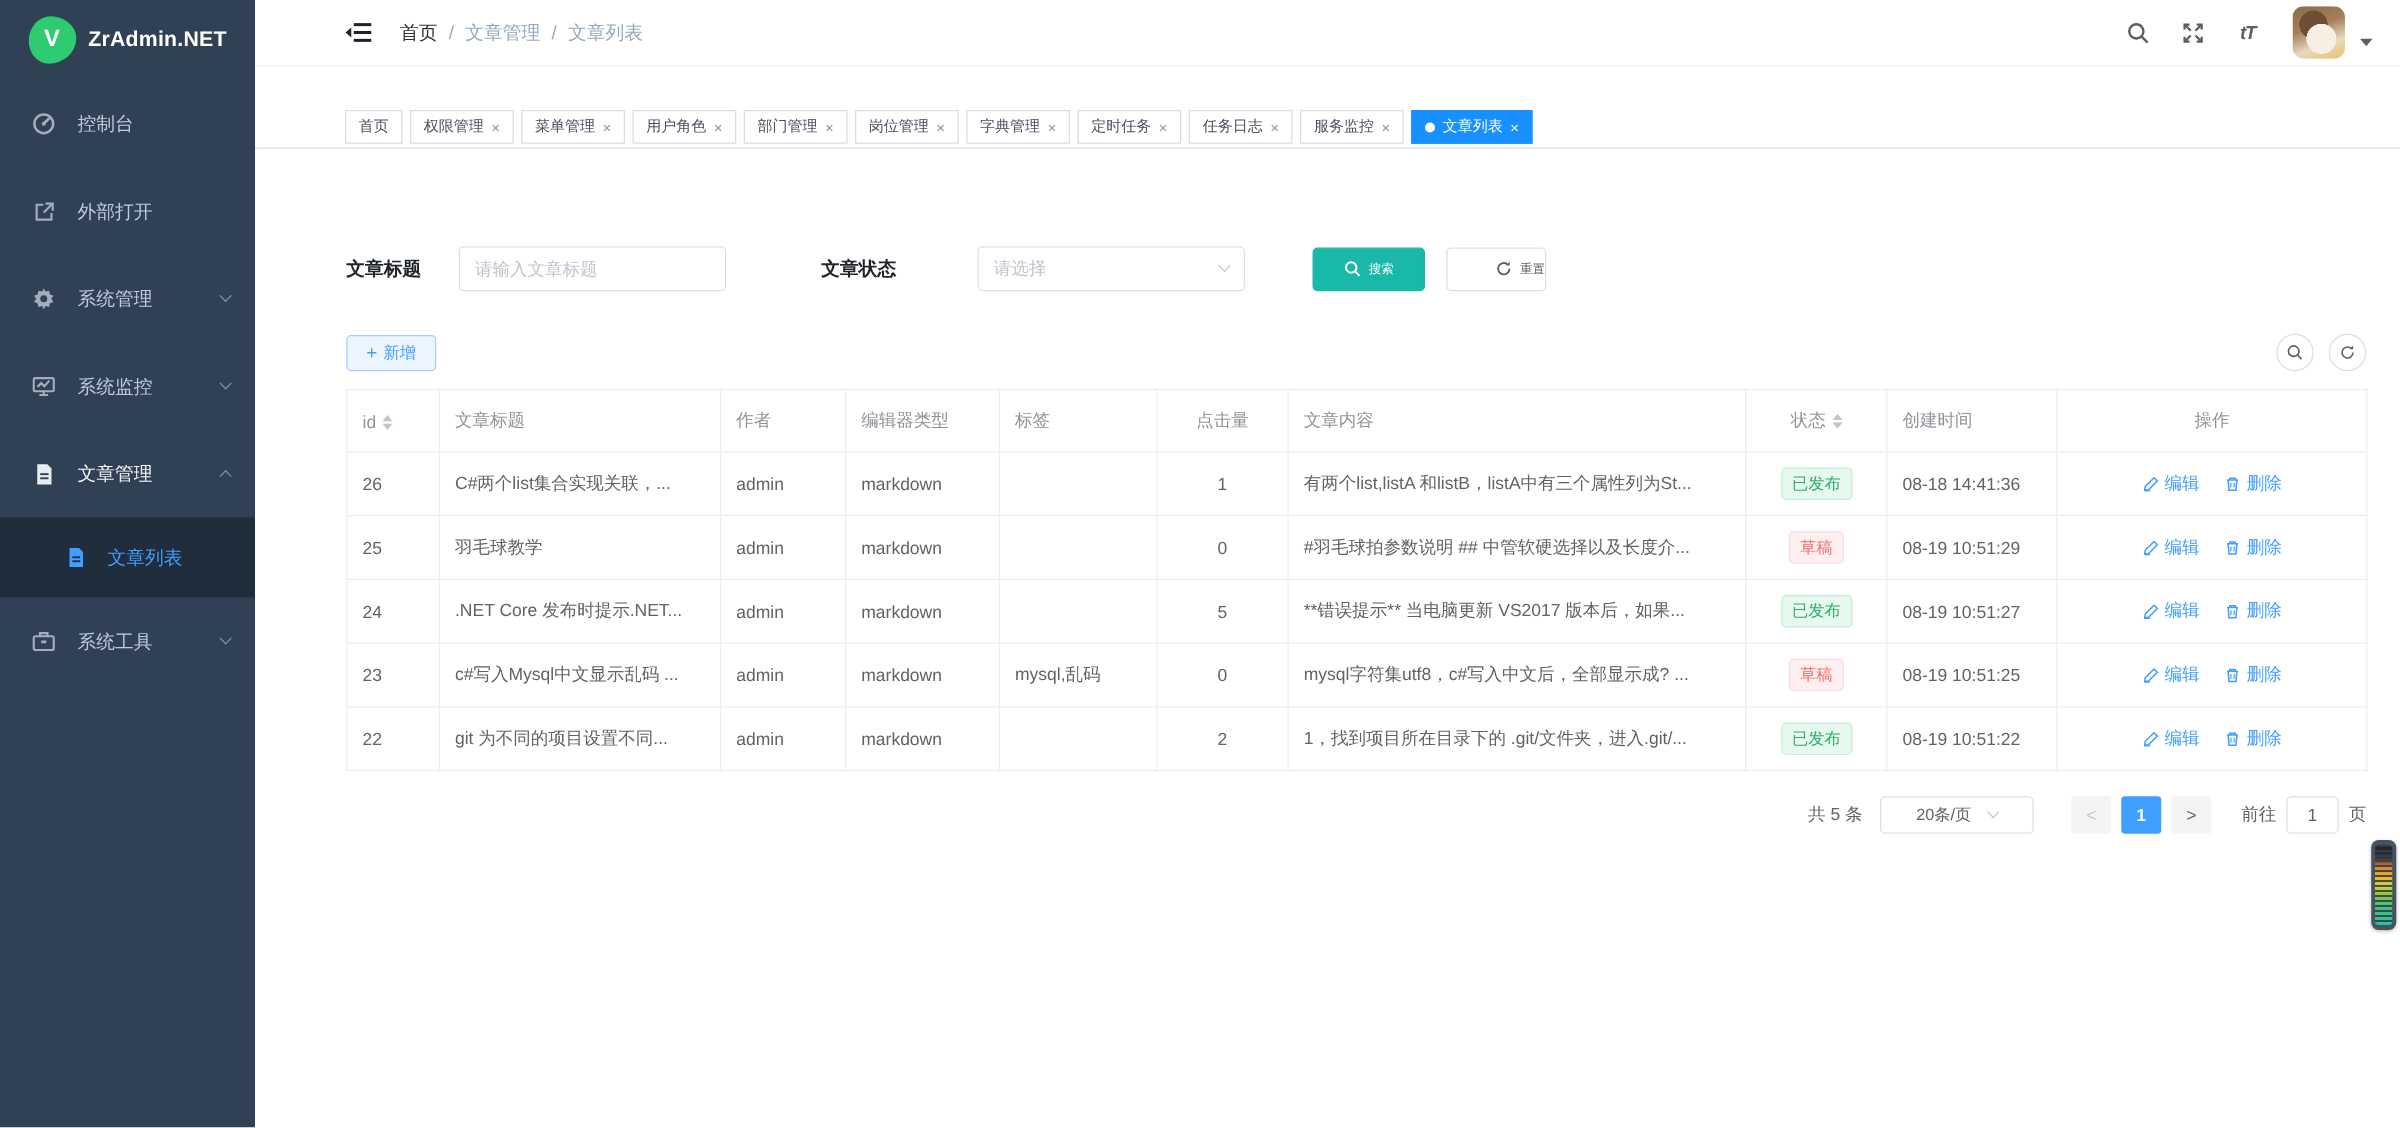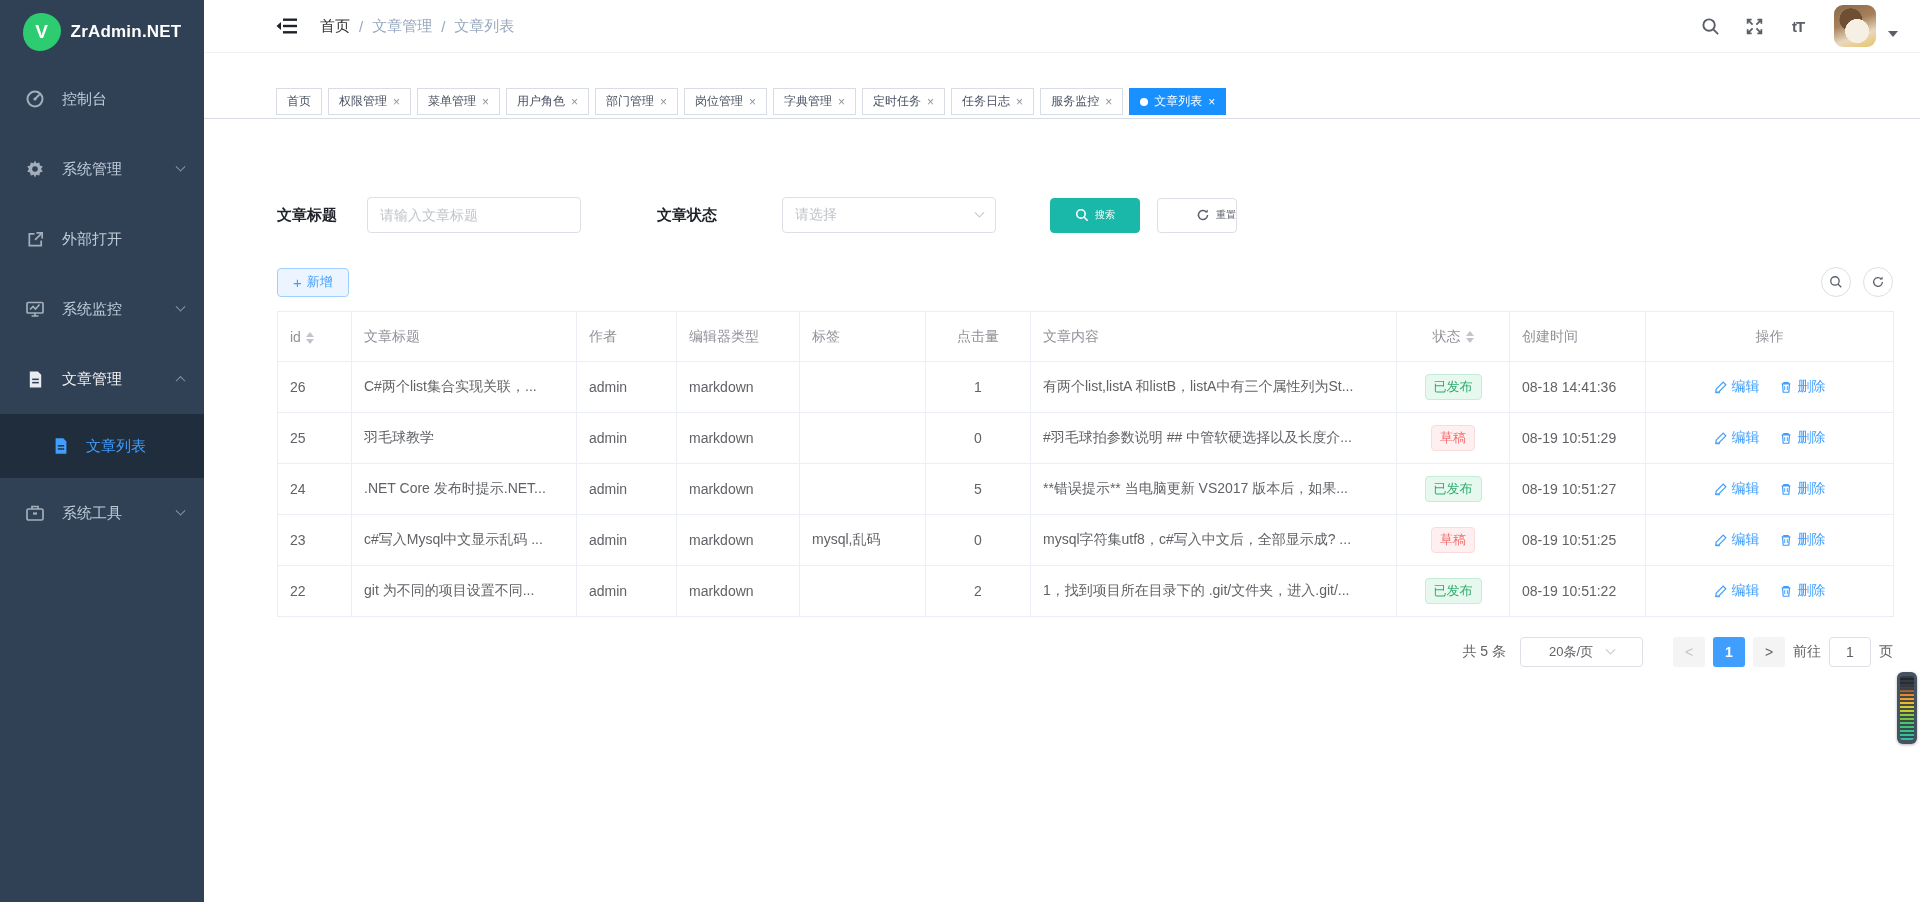--- a/index.html
+++ b/index.html
@@ -25,21 +25,21 @@
 
   
   .main-col { flex:1; display:flex; flex-direction:column; min-width:0;gap:32px; }
 
   .topbar { height:53px; display:flex; align-items:center; padding:0 22px 0 72px; border-bottom:1px solid #f2f2f2; background:#fff; }
   .hamburger { width:22px; height:20px; color:#303133; cursor:pointer; }
   .breadcrumb { margin-left:22px; font-size:15px; display:flex; align-items:center; gap:9px; }
   .bc-home { color:#303133; }
   .bc-sep, .bc-link { color:#97a8be; }
   .topbar-spacer { flex:1; }
-  .top-icons { display:flex; align-items:center; gap:24px; }
+  .top-icons { display:flex; align-items:center; gap:24px;font-style:italic; }
   .top-icon { width:20px; height:20px; color:#5a5e66; cursor:pointer; display:flex; align-items:center; justify-content:center; }
   .tT { font-weight:bold; font-size:15px; color:#5a5e66; letter-spacing:-1px; }
   .avatar { width:42px; height:42px; border-radius:9px; cursor:pointer; margin-left:2px;
     background:
       radial-gradient(circle at 55% 62%, #f6efe4 0 34%, transparent 35%),
       radial-gradient(circle at 40% 35%, #6f4f33 0 30%, transparent 31%),
       linear-gradient(160deg,#8a6a48 0%, #a5805a 40%, #e9d9bd 70%, #e8c265 100%); }
   .avatar-caret { width:0; height:0; border-left:5px solid transparent; border-right:5px solid transparent; border-top:6px solid #5a5e66; margin-left:-12px; margin-top:16px; cursor:pointer; }
 
   .tabbar { height:34px; display:flex; align-items:center; gap:6px; padding:0 20px 0 72px; border-bottom:1px solid #d8dce5; background:#fff; }
@@ -90,21 +90,21 @@
 
   
   .pagination { margin-top:20px; display:flex; align-items:center; justify-content:flex-end; font-size:14px; color:#606266; }
   .pg-total { margin-right:14px; }
   .pg-size { width:123px; height:30px; border:1px solid #dcdfe6; border-radius:4px; display:flex; align-items:center; justify-content:center; gap:14px; font-size:13px; color:#606266; cursor:pointer; margin-right:22px; }
   .pg-size .chev { border-color:#c0c4cc; }
   .pg-btn { width:32px; height:30px; border-radius:3px; background:#f4f4f5; display:flex; align-items:center; justify-content:center; font-size:14px; cursor:pointer; margin-left:8px; }
   .pg-prev { color:#c0c4cc; }
   .pg-next { color:#606266; }
   .pg-page { width:32px; height:30px; border-radius:3px; background:#409eff; color:#fff; display:flex; align-items:center; justify-content:center; font-weight:bold; cursor:pointer; margin-left:8px; }
-  .pg-goto { margin-left:8px; }
+  .pg-goto { margin-left:24px; }
   .pg-input { width:42px; height:30px; border:1px solid #dcdfe6; border-radius:4px; text-align:center; font-size:14px; color:#606266; margin:0 8px; outline:none; font-family:inherit; }
 
   
   .dl-widget { position:absolute; right:3px; bottom:158px; width:20px; height:72px; border-radius:6px; padding:4px 3px; background:#45525f; cursor:pointer;
     box-shadow:0 1px 3px rgba(0,0,0,.3); }
   .dl-stripes { width:100%; height:100%; border-radius:3px;
     background:
       repeating-linear-gradient(180deg, rgba(52,62,72,.9) 0 2px, transparent 2px 4px),
       linear-gradient(180deg,#1d2126 0%,#30343a 16%,#e0832e 28%,#ecb52d 40%,#cdd22f 52%,#7dc544 64%,#3fc07c 78%,#2fbfa6 100%); }
 </style>
@@ -126,38 +126,38 @@
               <circle cx="10" cy="10" r="7.5" fill="none" stroke="currentColor" stroke-width="2"></circle>
               <path d="M10 10L14 6" stroke="currentColor" stroke-width="2" stroke-linecap="round"></path>
               <circle cx="10" cy="10" r="1.6" fill="currentColor"></circle>
             </svg>
         </span>
         <span class="mi-label">控制台</span>
       </div>
 
       <div class="menu-item">
         <span class="mi-icon">
-          <svg viewBox="0 0 20 20" width="20" height="20">
-              <path fill="currentColor" d="M10 1.5l1.3 2.7 3-.7.6 3 2.9 1-1.8 2.5 1.8 2.5-2.9 1-.6 3-3-.7L10 18.5 8.7 15.8l-3 .7-.6-3-2.9-1L4 10 2.2 7.5l2.9-1 .6-3 3 .7z"></path>
-              <circle cx="10" cy="10" r="2.8" fill="#304156"></circle>
-            </svg>
-        </span>
-        <span class="mi-label">系统管理</span>
-        <span class="chev down"></span>
-      </div>
-
-      <div class="menu-item">
-        <span class="mi-icon">
           <svg viewBox="0 0 20 20" width="19" height="19" fill="none" stroke="currentColor" stroke-width="1.8">
               <path d="M9 4H3.5v12.5H16V11"></path>
               <path d="M11 3h6v6"></path>
               <path d="M17 3l-7.5 7.5"></path>
             </svg>
         </span>
         <span class="mi-label">外部打开</span>
+      </div>
+
+      <div class="menu-item">
+        <span class="mi-icon">
+          <svg viewBox="0 0 20 20" width="20" height="20">
+              <path fill="currentColor" d="M10 1.5l1.3 2.7 3-.7.6 3 2.9 1-1.8 2.5 1.8 2.5-2.9 1-.6 3-3-.7L10 18.5 8.7 15.8l-3 .7-.6-3-2.9-1L4 10 2.2 7.5l2.9-1 .6-3 3 .7z"></path>
+              <circle cx="10" cy="10" r="2.8" fill="#304156"></circle>
+            </svg>
+        </span>
+        <span class="mi-label">系统管理</span>
+        <span class="chev down"></span>
       </div>
 
       <div class="menu-item">
         <span class="mi-icon">
           <svg viewBox="0 0 20 20" width="20" height="20" fill="none" stroke="currentColor" stroke-width="1.7">
               <rect x="2" y="3.5" width="16" height="10.5" rx="1"></rect>
               <path d="M5 10.5l3-3 2.5 2.5 4-4.5"></path>
               <path d="M10 14v3M6.5 17h7"></path>
             </svg>
         </span>

